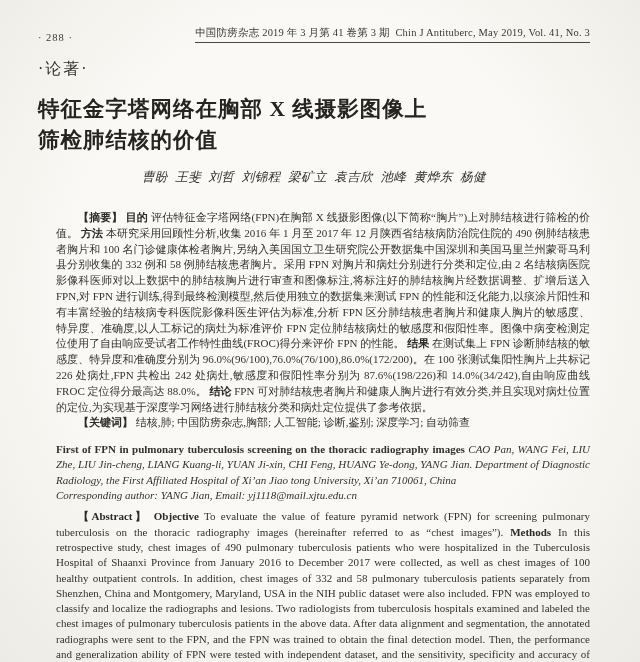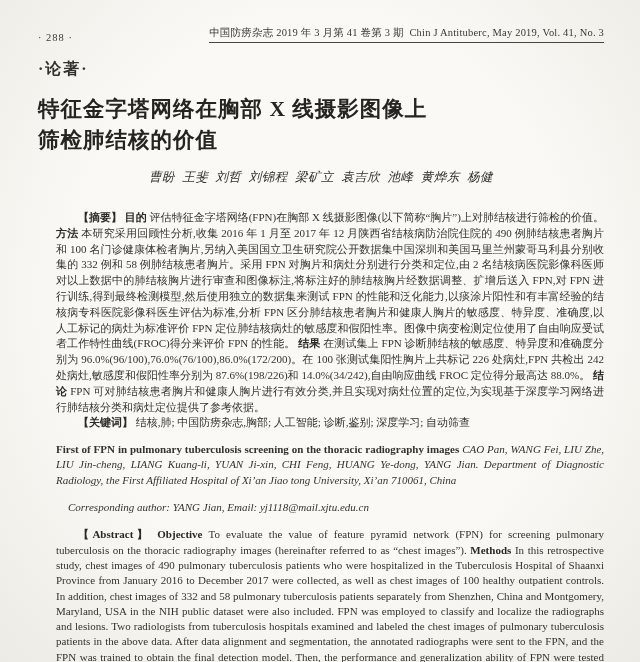--- a/index.html
+++ b/index.html
@@ -8,36 +8,36 @@
     background:#f6f5f1;
     font-family:"Liberation Serif","DejaVu Serif",serif;
     color:#2e2c28;
   }
   .page{
     position:relative;
     width:640px;height:662px;overflow:hidden;
     background:#faf9f5;
     background-image:radial-gradient(ellipse at 50% 45%, rgba(255,255,255,0) 55%, rgba(190,184,170,0.22) 100%);
     box-sizing:border-box;
-    padding:26px 36px 0 38px;
+    padding:26px 50px 0 38px;
   }
   .running-head{
     display:flex;align-items:flex-end;justify-content:space-between;
     font-size:10.5px;color:#3a3833;
   }
   .page-num{white-space:pre;letter-spacing:1px;}
   .journal-line{
     white-space:pre;
     border-bottom:1px solid #4a463f;
     padding-bottom:2px;
     letter-spacing:0.2px;
   }
   .article-type{
     margin-top:16px;
-    font-size:16px;font-weight:bold;color:#33312c;
+    font-size:16px;font-weight:normal;color:#33312c;
     letter-spacing:2px;
   }
   .title{
     margin:14px 0 0 0;
     text-align:left;
     font-size:21.5px;line-height:31px;font-weight:bold;
     color:#262420;letter-spacing:1px;
   }
   .authors{
     margin-top:13px;
@@ -56,21 +56,21 @@
   .keywords-line{text-indent:2em;}
   .seclabel{font-weight:bold;color:#2b2925;}
   .en-block{
     margin:11px 0 0 18px;
     font-size:11px;line-height:15.3px;
     text-align:justify;color:#34322c;
   }
   .en-titleblock{margin:0;}
   .en-title{font-weight:bold;font-style:normal;}
   .en-authors,.en-affil,.en-corr i{font-style:italic;}
-  .en-corr{margin:12px;}
+  .en-corr{margin:0;}
   .abstract-en{
     margin:6px 0 0 0;
     text-indent:2em;
   }
 </style>
 </head>
 <body>
 
 <div class="page">
 

